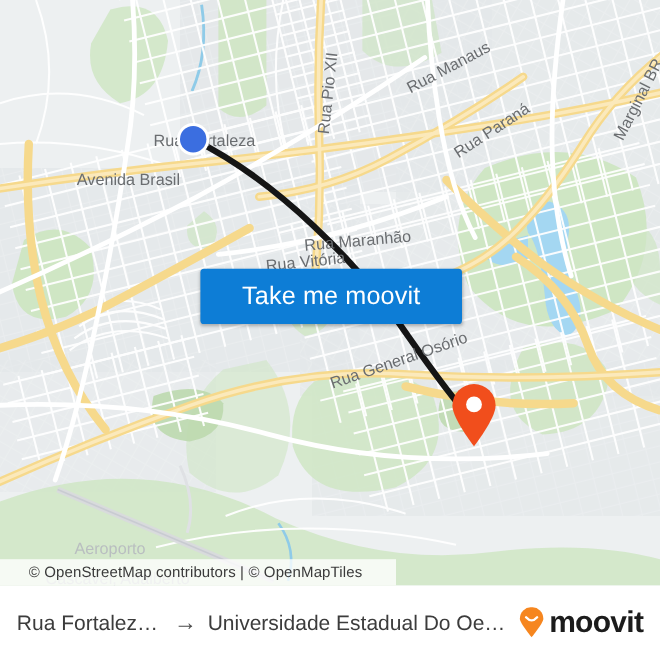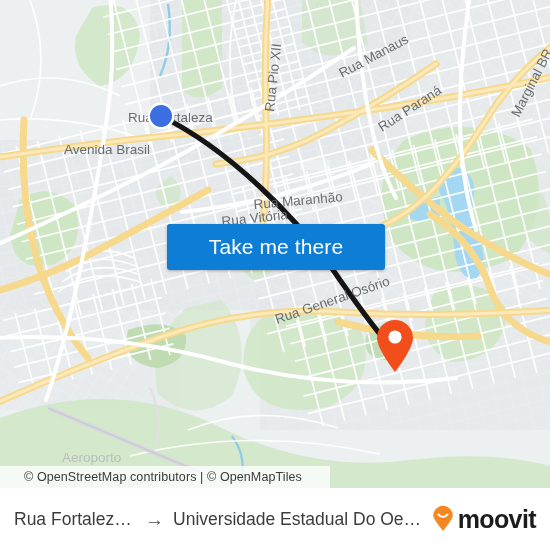--- a/index.html
+++ b/index.html
@@ -231,21 +231,21 @@
           <circle cx="395" cy="337" r="6.6" fill="#ffffff"></circle>
         </g>
       </g>
     </svg>
 
     <div class="attrib">
       <span>© OpenStreetMap contributors | © OpenMapTiles</span>
     </div>
 
     <button class="cta">
-      <span>Take me there</span>
+      <span>Take me moovit</span>
     </button>
   </div>
 
   <div class="footer">
     <div class="route-line">
       <span class="origin-text">Rua Fortaleza, ...</span>
       <span class="arrow-icon">→</span>
       <span class="dest-text">Universidade Estadual Do Oeste ...</span>
     </div>
     <div class="brand">

